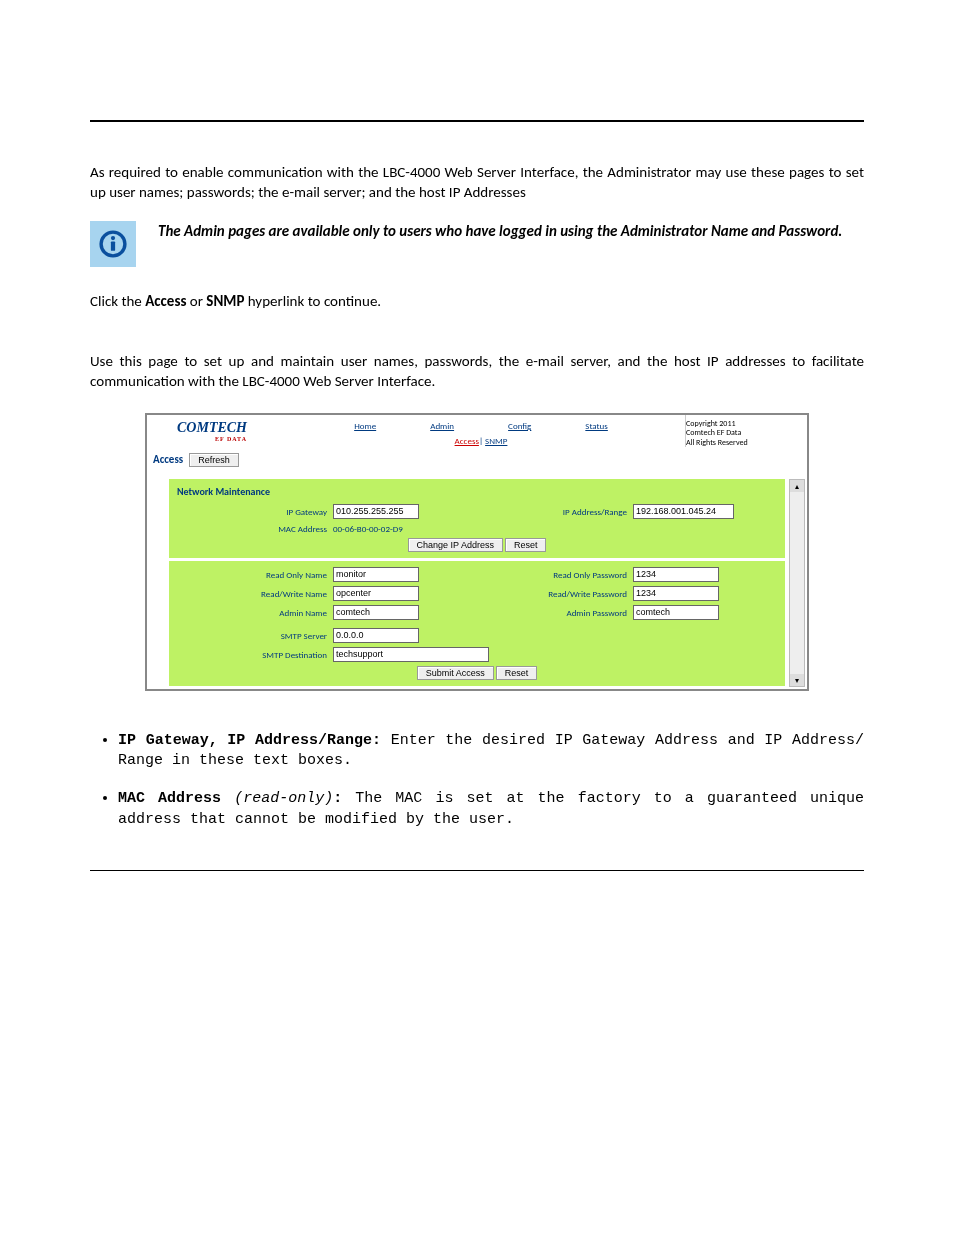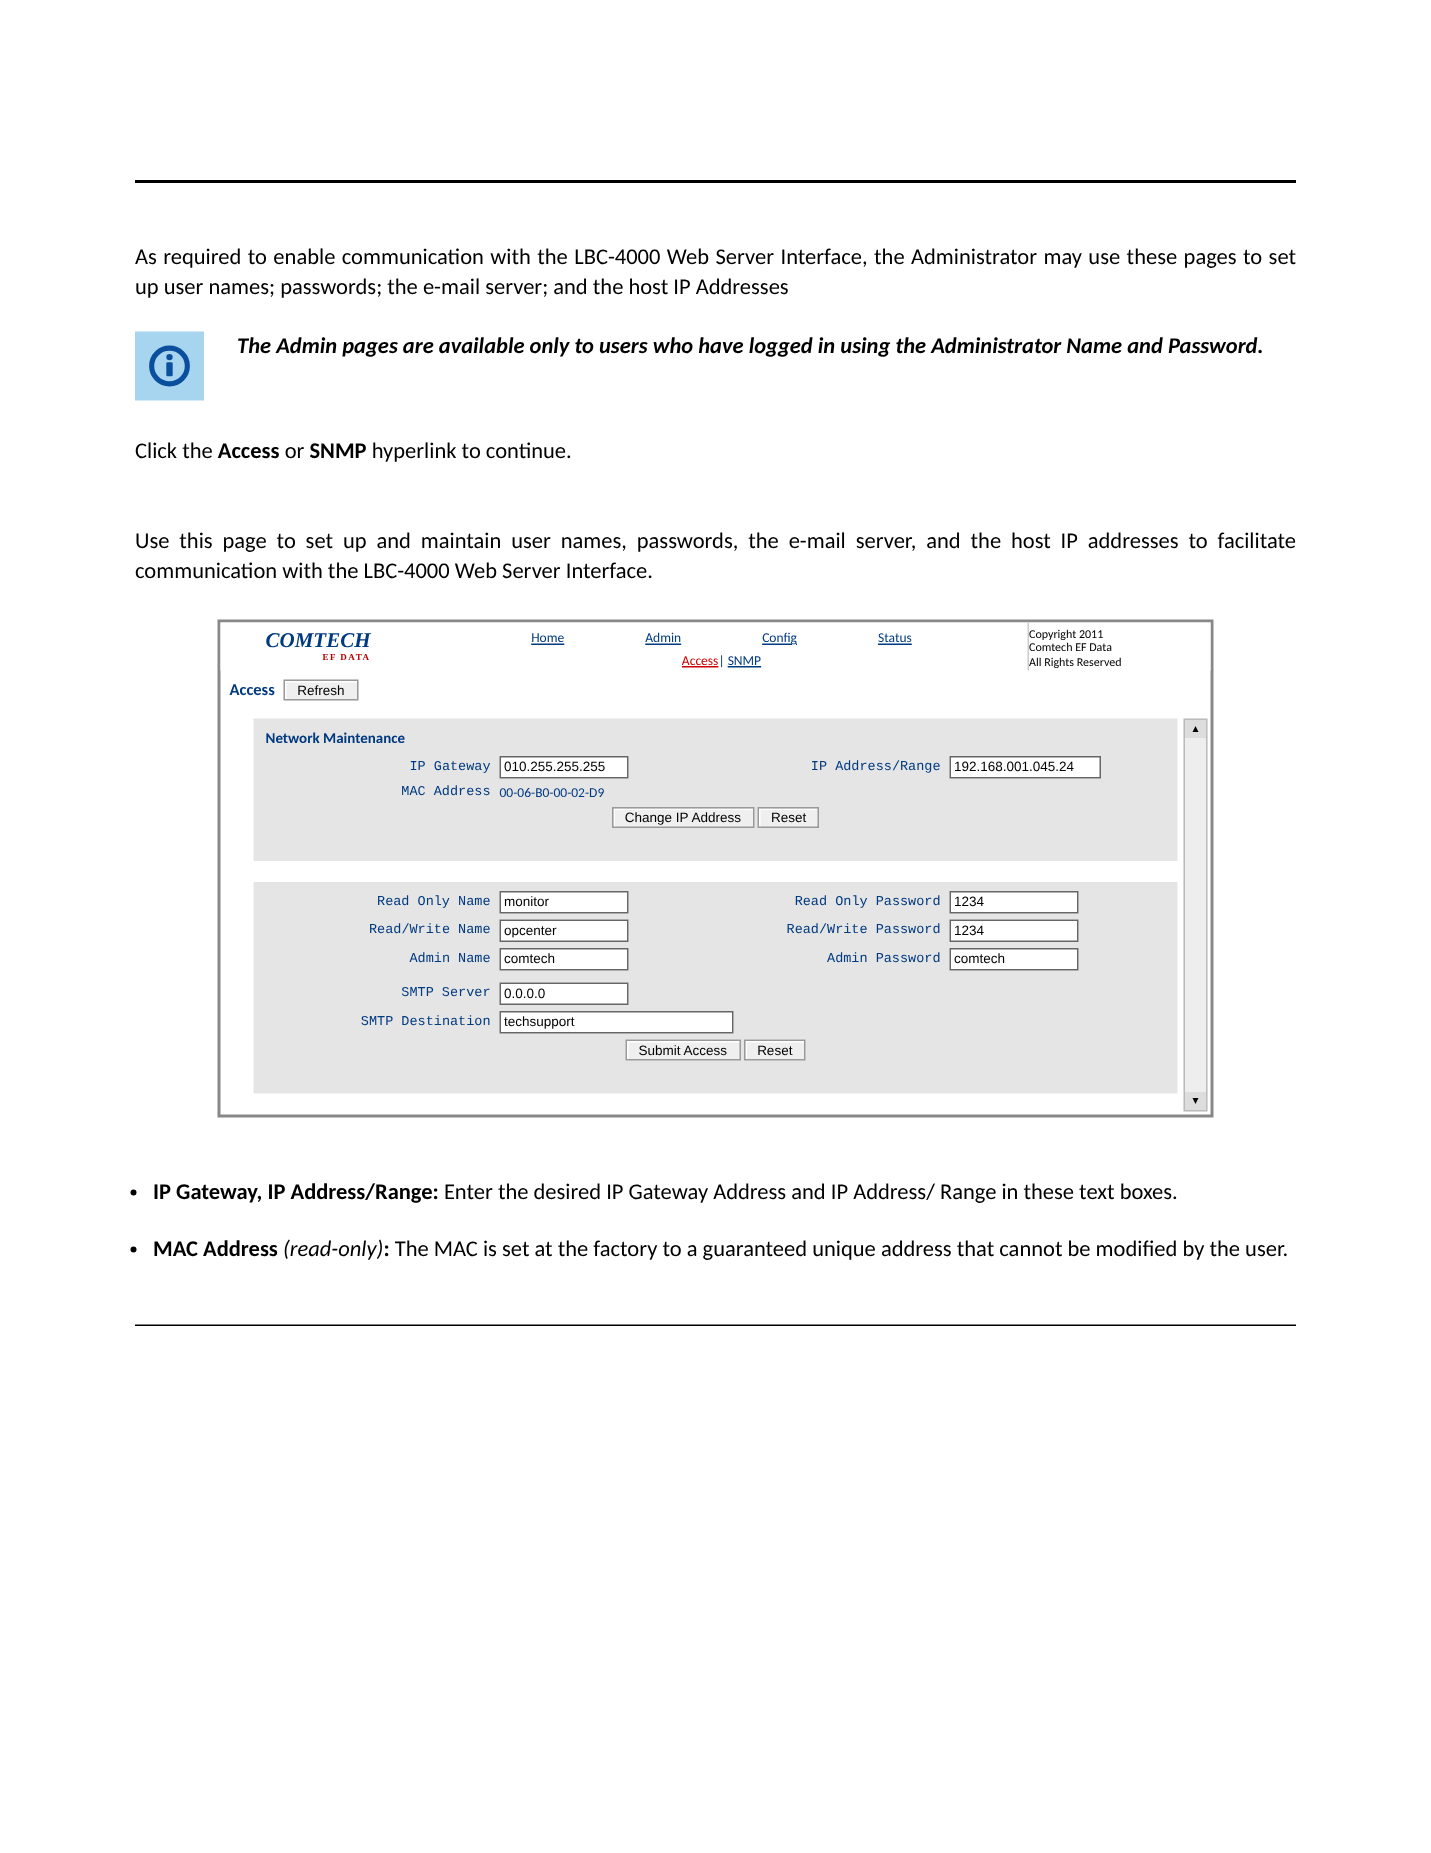--- a/index.html
+++ b/index.html
@@ -122,42 +122,41 @@
   }
   .btn-sm {
     font-size: 9px;
     padding: 1px 8px;
     background: #efefef;
     border: 1px solid #999;
     box-shadow: 1px 1px 0 #fff inset;
     cursor: pointer;
   }
   .blue-block {
-    background: #e5e5e5;
-    margin: 0 22px 14px 22px;
-    padding: 6px 8px 22px 8px;
+    background: #bef264;
+    margin: 0 22px 3px 22px;
+    padding: 6px 8px 6px 8px;
     font-size: 9px;
     color: #003a80;
   }
   .blue-block .blk-title {
     font-weight: bold;
     font-size: 10px;
     margin-bottom: 6px;
   }
   .row2 {
     display: flex;
     margin-bottom: 4px;
   }
   .col-half { width: 50%; display: flex; align-items: center; }
   .lbl {
     width: 150px;
     text-align: right;
     padding-right: 6px;
     color: #003a80;
-    font-family: Liberation Mono, monospace;
   }
   .inp {
     font-size: 9px;
     height: 13px;
     border: 1px solid #666;
     background: #fff;
     padding: 0 2px;
     width: 80px;
   }
   .inp-wide { width: 150px; }
@@ -178,21 +177,21 @@
     border: 1px solid #bbb;
   }
   .scroll-up, .scroll-dn {
     position: absolute;
     left: 0; right: 0; height: 12px;
     background: #ddd;
     text-align: center; font-size: 8px; line-height: 12px;
   }
   .scroll-up { top: 0; }
   .scroll-dn { bottom: 0; }
-  ul.doc-list { margin: 30px 0 0 12px; padding: 0; }
+  ul.doc-list { margin: 30px 0 0 28px; padding: 0; font-family: Liberation Mono, monospace; }
   ul.doc-list li {
     margin-bottom: 18px;
     text-align: justify;
     line-height: 1.35;
   }
   .italic { font-style: italic; }
   .foot-rule { border-top: 1.5px solid #000; margin-top: 40px; }
 </style>
 </head>
 <body>

